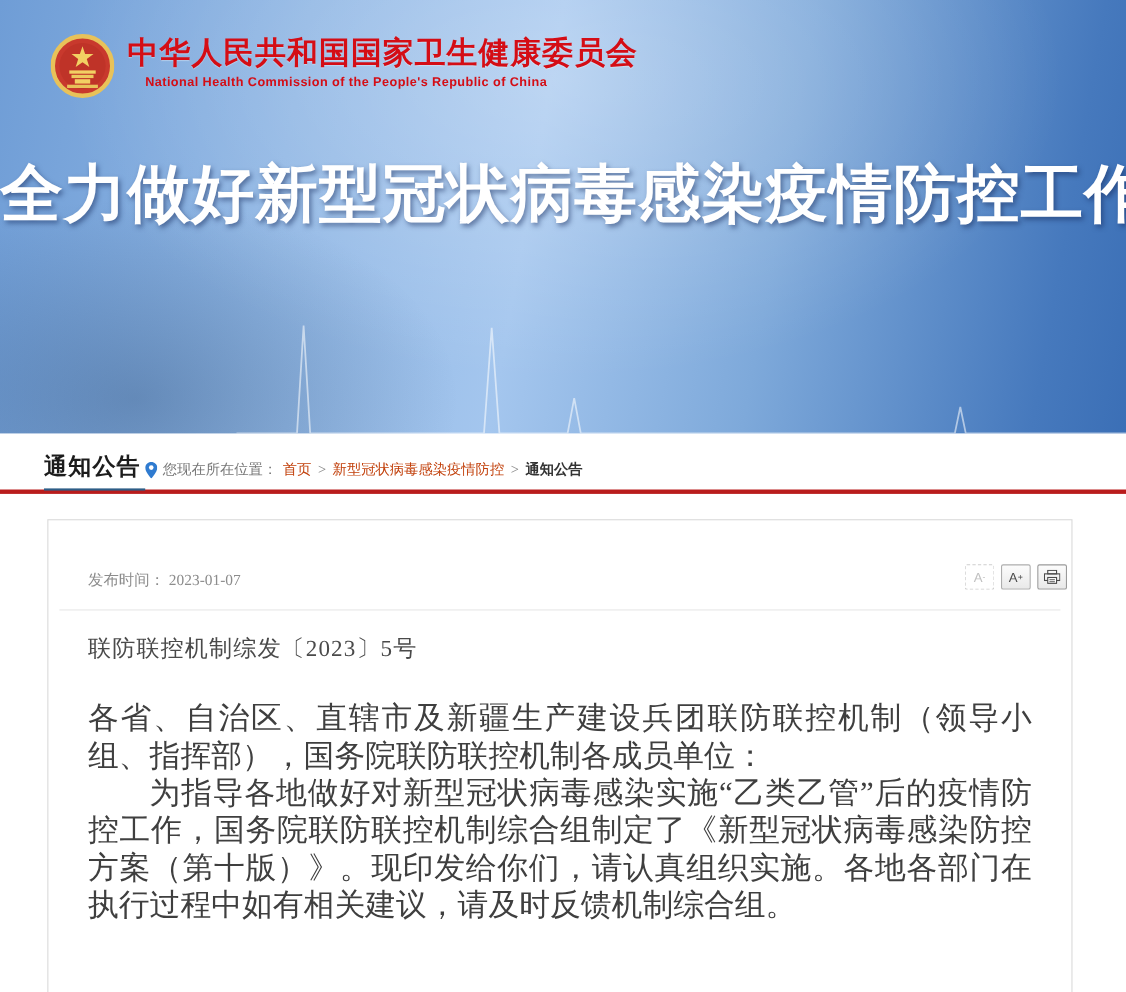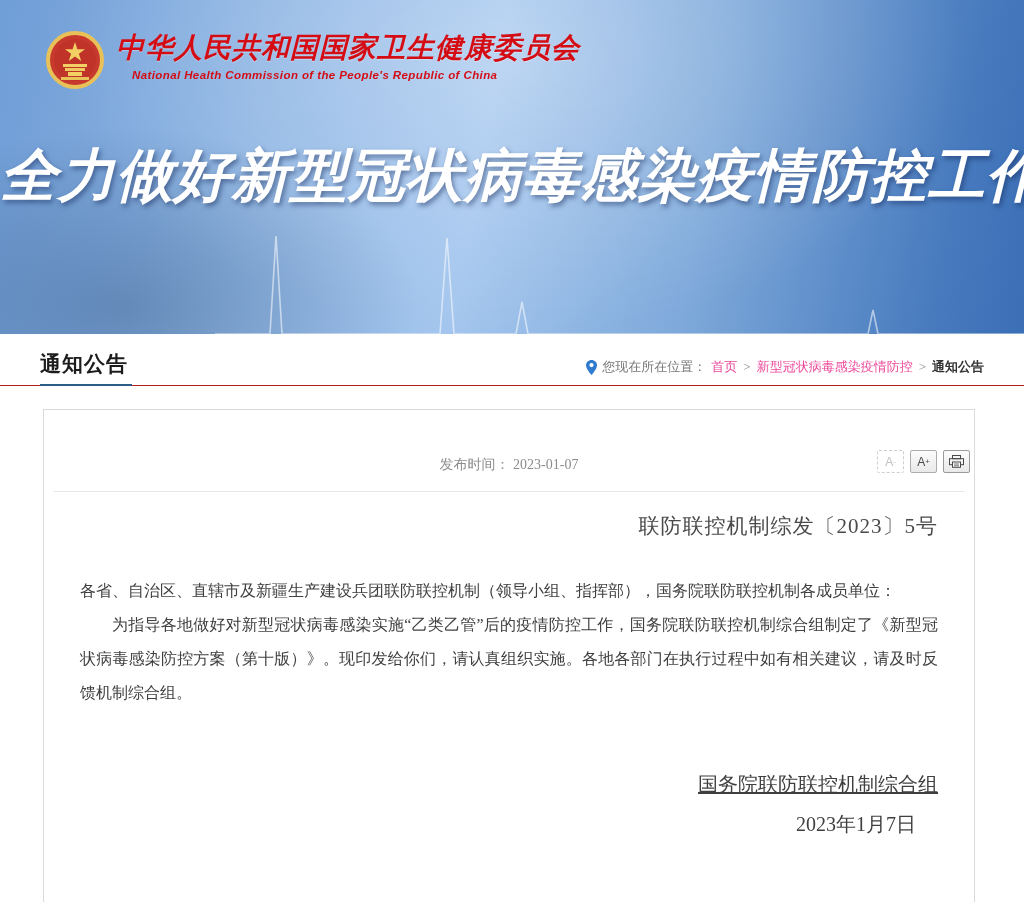--- a/index.html
+++ b/index.html
@@ -1,27 +1,26 @@
 <!DOCTYPE html>
 <html><head>
 <meta charset="utf-8">
 <style>
   * { margin: 0; padding: 0; box-sizing: border-box; }
   html, body { width: 1024px; height: 902px; overflow: hidden; background: #ffffff; }
   body { font-family: "Liberation Serif", "DejaVu Serif", serif; position: relative; }
 
   
   .banner {
-    position: relative; width: 1024px; height: 334px;
+    position: relative; width: 1024px; height: 394px;
     background:
       radial-gradient(ellipse 420px 260px at 12% 92%, rgba(25,55,95,0.30), rgba(25,55,95,0) 70%),
       radial-gradient(ellipse 700px 420px at 50% 18%, rgba(255,255,255,0.28), rgba(255,255,255,0) 65%),
       linear-gradient(100deg, #6f9dd6 0%, #8fb6e4 26%, #a4c6ee 47%, #7ea9da 68%, #4679bd 92%, #3b6fb6 100%);
     overflow: hidden;
-    font-style: italic;
   }
   .logo-row { position: absolute; left: 46px; top: 30px; display: flex; align-items: flex-start; gap: 12px; }
   .emblem { width: 58px; height: 60px; flex: 0 0 auto; }
   .org-names { padding-top: 2px; }
   .org-cn {
     font-family: "Liberation Sans", sans-serif; font-weight: bold;
     font-size: 28px; color: #d40d15; letter-spacing: 1px; line-height: 1.15;
     text-shadow: 0 1px 1px rgba(255,255,255,0.35);
   }
   .org-en {
@@ -32,63 +31,63 @@
     position: absolute; left: 0; top: 138px; width: 100%;
     text-align: center; font-family: "Liberation Sans", sans-serif;
     font-weight: bold; font-size: 57px; color: #ffffff; letter-spacing: 1px;
     text-shadow: 2px 3px 5px rgba(20,40,90,0.5);
     white-space: nowrap;
   }
   .ecg { position: absolute; left: 0; bottom: 0; width: 1024px; height: 110px; }
 
   
   .section-bar {
-    display: flex; justify-content: space-between; align-items: flex-end;
-    border-bottom: 1px solid #b91c1c; margin-top: 0;
+    display: flex; align-items: flex-end;
+    border-bottom: 4px solid #b91c1c; margin-top: 0;
   }
   .section-title {
     margin-left: 40px; font-size: 21px; font-weight: bold; color: #1c1c1c;
     padding: 16px 4px 6px 0; border-bottom: 2px solid #2d5d86; margin-bottom: -1px;
     letter-spacing: 1px;
   }
   .breadcrumb {
     margin-right: 40px; padding-bottom: 9px; font-size: 13px; color: #777;
     display: flex; align-items: center; gap: 5px; white-space: nowrap;
   }
   .breadcrumb .pin { width: 11px; height: 15px; }
-  .crumb-link { color: #ec4899; text-decoration: none; cursor: pointer; }
+  .crumb-link { color: #c2410c; text-decoration: none; cursor: pointer; }
   .crumb-current { color: #333; font-weight: bold; }
   .crumb-sep { color: #888; padding: 0 1px; }
 
   
   .article-box {
     margin: 23px 49px 0 43px; border: 1px solid #dadada; background: #fff;
     height: 560px; position: relative; padding: 24px 36px 0 36px;
   }
   .article-title {
     text-align: center; font-size: 23px; font-weight: bold; color: #3d6fa5;
     letter-spacing: 0.5px;
   }
-  .date-row { margin-top: 22px; text-align: center; font-size: 14px; color: #8c8c8c; position: relative; }
+  .date-row { margin-top: 22px; text-align: left; font-size: 14px; color: #8c8c8c; position: relative; }
   .tools { position: absolute; right: -32px; top: -6px; display: flex; gap: 6px; }
   .tool-btn {
     width: 27px; height: 23px; font-family: "Liberation Sans", sans-serif;
     font-size: 12px; display: flex; align-items: center; justify-content: center;
     cursor: pointer; border-radius: 2px;
   }
   .tool-btn sup { font-size: 8px; line-height: 0; }
   .btn-minus { border: 1px dashed #cfcfcf; color: #c0c0c0; background: #fff; }
   .btn-plus  { border: 1px solid #adadad; color: #4a4a4a; background: linear-gradient(#fcfcfc, #e9e9e9); }
   .btn-print { border: 1px solid #9a9a9a; background: linear-gradient(#fcfcfc, #e9e9e9); }
   .btn-print svg { width: 15px; height: 13px; }
   .title-hr { border: none; border-top: 1px solid #e7e7e7; margin: 17px -26px 0 -26px; }
 
-  .doc-number { margin-top: 20px; text-align: right; font-size: 21px; color: #4a4a4a; letter-spacing: 1px; }
+  .doc-number { margin-top: 20px; text-align: left; font-size: 21px; color: #4a4a4a; letter-spacing: 1px; }
 
-  .body-text { margin-top: 34px; font-size: 16px; color: #3f3f3f; line-height: 34px; text-align: justify; }
+  .body-text { margin-top: 34px; font-size: 28px; color: #3f3f3f; line-height: 34px; text-align: justify; }
   .body-text p.indent { text-indent: 2em; }
 
   .signature-block { margin-top: 54px; text-align: right; font-size: 20px; color: #3f3f3f; }
   .signature-name { line-height: 40px; text-decoration: underline; }
   .signature-date { line-height: 40px; padding-right: 22px; }
 </style>
 </head>
 <body>
 
 <div class="banner">

